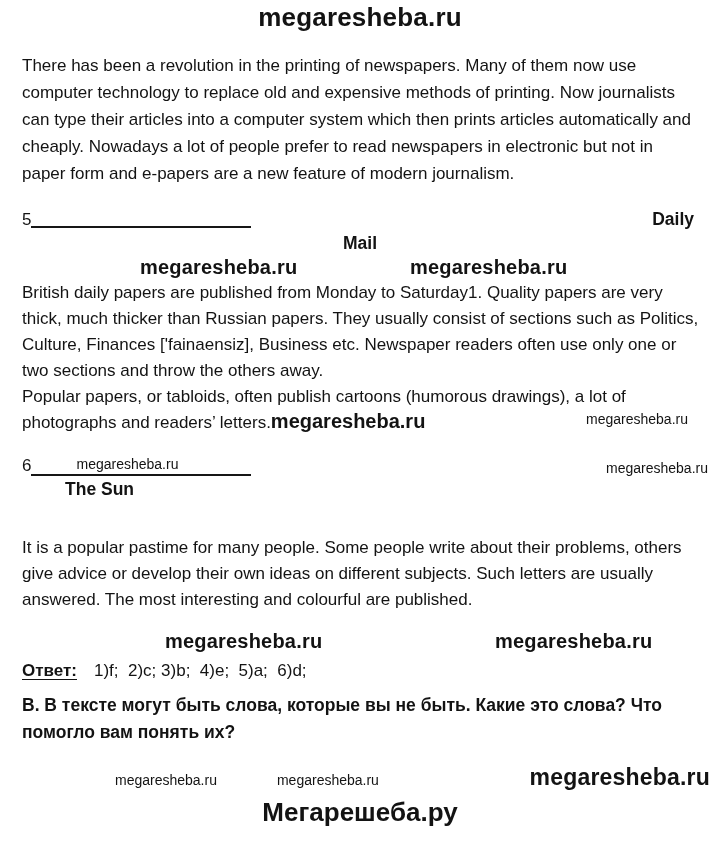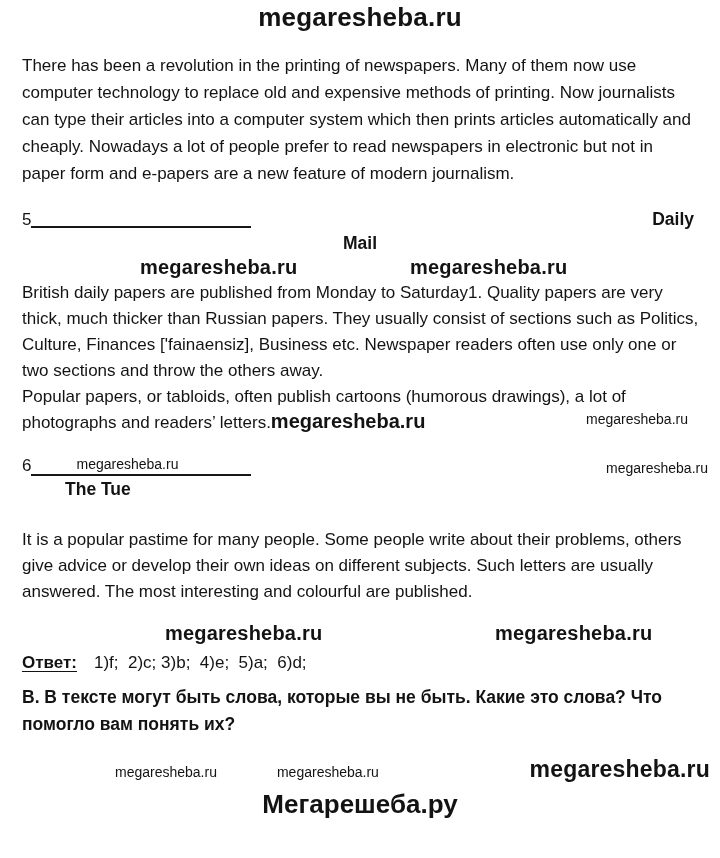--- a/index.html
+++ b/index.html
@@ -103,21 +103,21 @@
   .wm-sm-right-q6 { position: absolute; right: 12px; bottom: 0; }
 
   .sun-line {
     padding-left: 65px;
     height: 27px;
     line-height: 27px;
     font-weight: bold;
     font-size: 17.5px;
   }
 
-  .letters { margin-top: 24px; line-height: 26px; }
+  .letters { margin-top: 32px; line-height: 26px; }
 
   .answer-line {
     margin-top: 4px;
     padding: 0 22px;
     height: 26px;
     line-height: 26px;
     font-size: 17px;
   }
   .answer-label {
     font-weight: bold;
@@ -188,21 +188,21 @@
     <p class="tabloids-p"><span>Popular papers, or tabloids, often publish cartoons (humorous drawings), a lot of photographs and readers’ letters.</span><span class="wm-inline">megaresheba.ru</span><span class="wm-small wm-sm-right-tabloids">megaresheba.ru</span></p>
   </div>
 
   <div class="q6-row">
     <span>6</span>
     <span class="blank6">
       <span class="wm-small wm-on-line">megaresheba.ru</span>
     </span>
     <span class="wm-small wm-sm-right-q6">megaresheba.ru</span>
   </div>
-  <div class="sun-line">The Tue</div>
+  <div class="sun-line">The Sun</div>
 
   <p class="tx letters">It is a popular pastime for many people. Some people write about their problems, others give advice or develop their own ideas on different subjects. Such letters are usually answered. The most interesting and colourful are published.</p>
 
   <div class="wm-row-b">
     <span class="wm-bold wm-b1">megaresheba.ru</span>
     <span class="wm-bold wm-b2">megaresheba.ru</span>
   </div>
 
   <div class="answer-line">
     <span class="answer-label">Ответ:</span><span class="answer-value">1)f;  2)c; 3)b;  4)e;  5)a;  6)d;</span>

